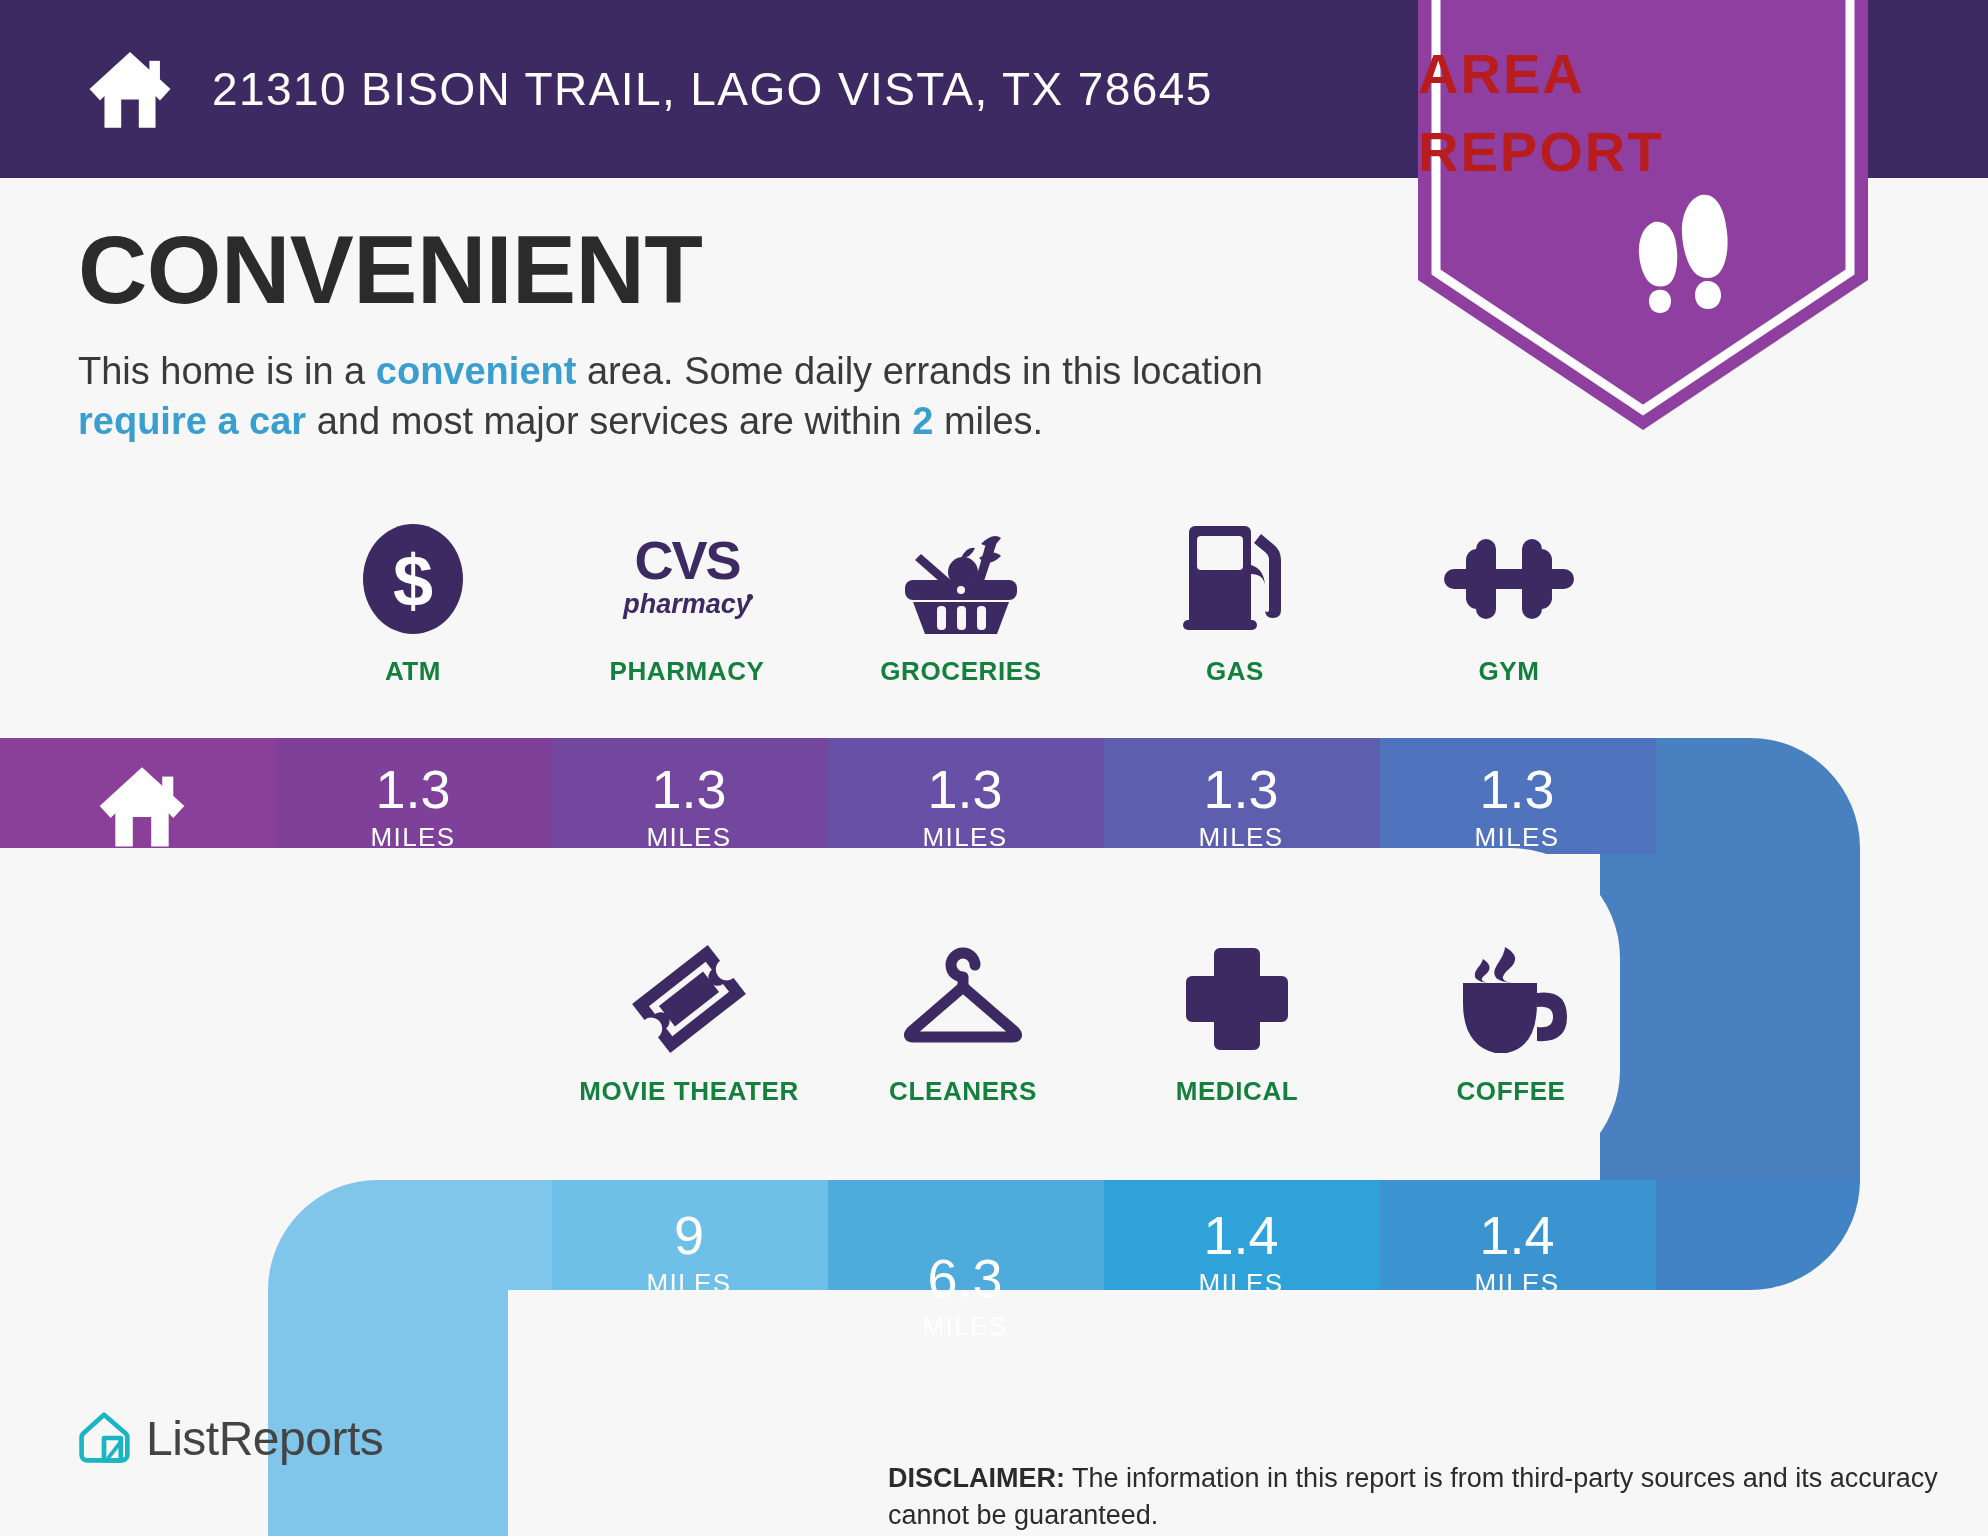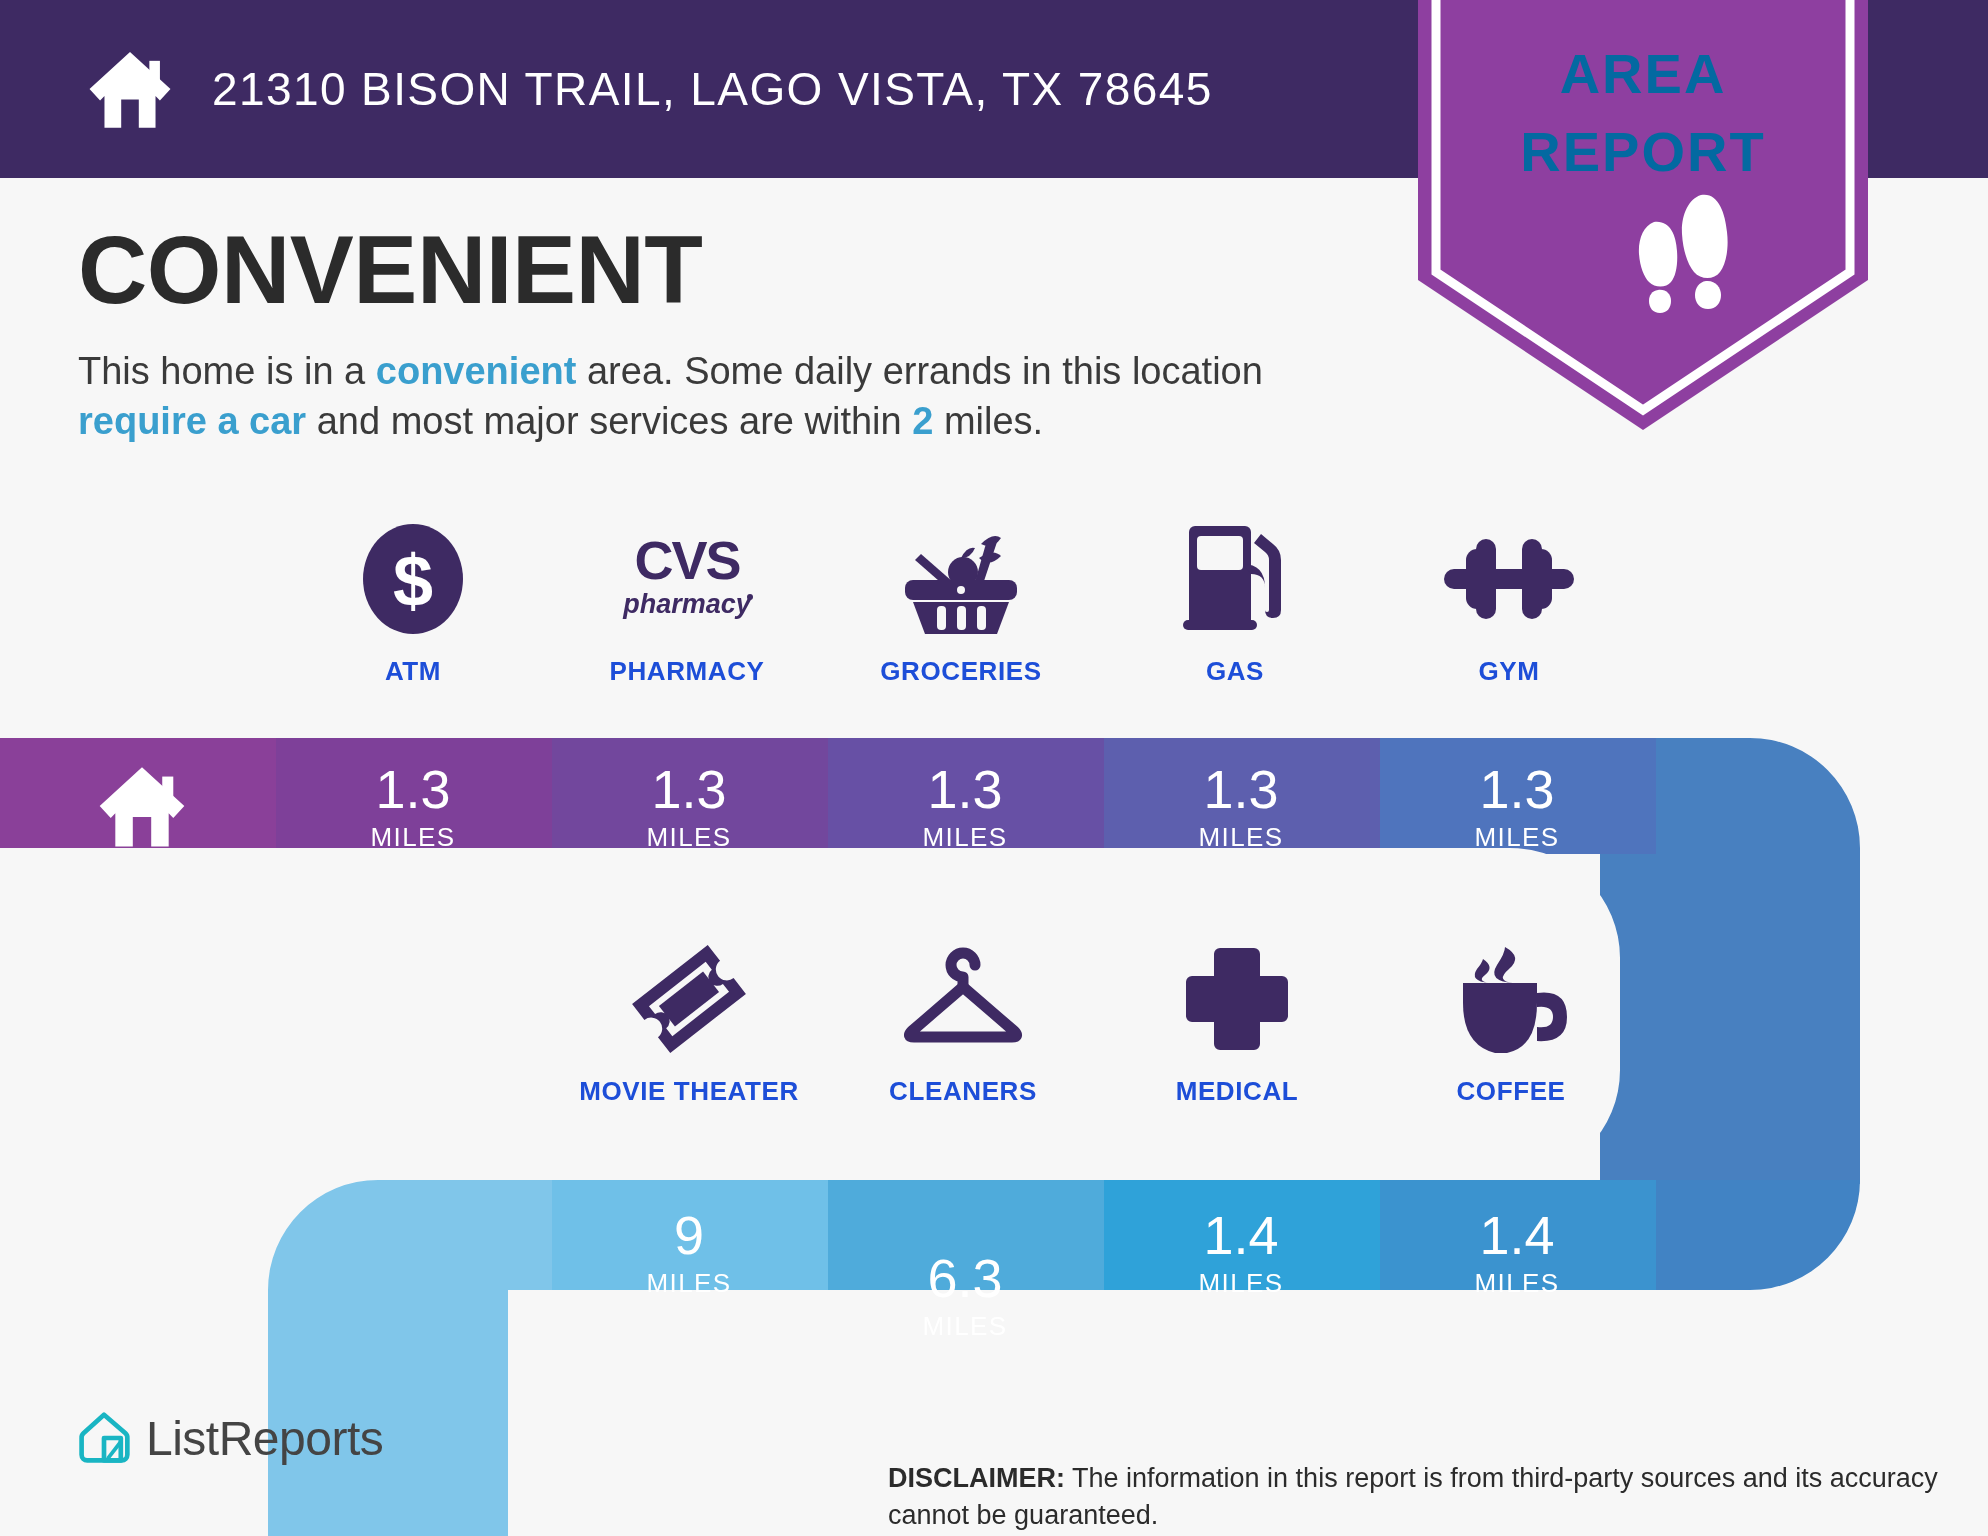--- a/index.html
+++ b/index.html
@@ -29,21 +29,21 @@
   }
 
   
   .badge {
     position:absolute; left:1418px; top:0; width:450px; height:430px;
     z-index:5;
   }
   .badge svg { display:block; width:450px; height:430px; }
   .badge-text {
     position:absolute; left:0; top:46px; width:450px;
-    text-align:center; color:#0369a1;
+    color:#b91c1c;
     font-size:56px; font-weight:700; line-height:1.0;
     letter-spacing:2px;
   }
   .badge-text .l2 { display:block; margin-top:22px; }
 
   
   .titleblock { position:absolute; left:78px; top:222px; width:1320px; }
   .big-title {
     font-size:96px; font-weight:700; color:#2b2b2b;
     letter-spacing:-0.5px; line-height:1.0;
@@ -60,21 +60,21 @@
   .iconrow-1 { top:520px; }
   .iconrow-2 { top:940px; }
   .icon-cell {
     width:274px; display:flex; flex-direction:column;
     align-items:center; justify-content:flex-end;
   }
   .icon-art { height:118px; display:flex; align-items:center; justify-content:center; }
   .icon-art svg { display:block; }
   .icon-label {
     margin-top:18px;
-    font-size:26px; font-weight:700; color:#1d4ed8;
+    font-size:26px; font-weight:700; color:#15803d;
     letter-spacing:0.6px; white-space:nowrap;
   }
   .spacer-cell { flex:0 0 auto; }
 
   
   .ribbon { position:absolute; left:0; top:0; width:1988px; height:1536px; z-index:1; }
   .ribbon svg { display:block; }
 
   .bar-label-layer { position:absolute; left:0; top:0; width:1988px; height:1536px; z-index:3; pointer-events:none; }
   .bar-val {

